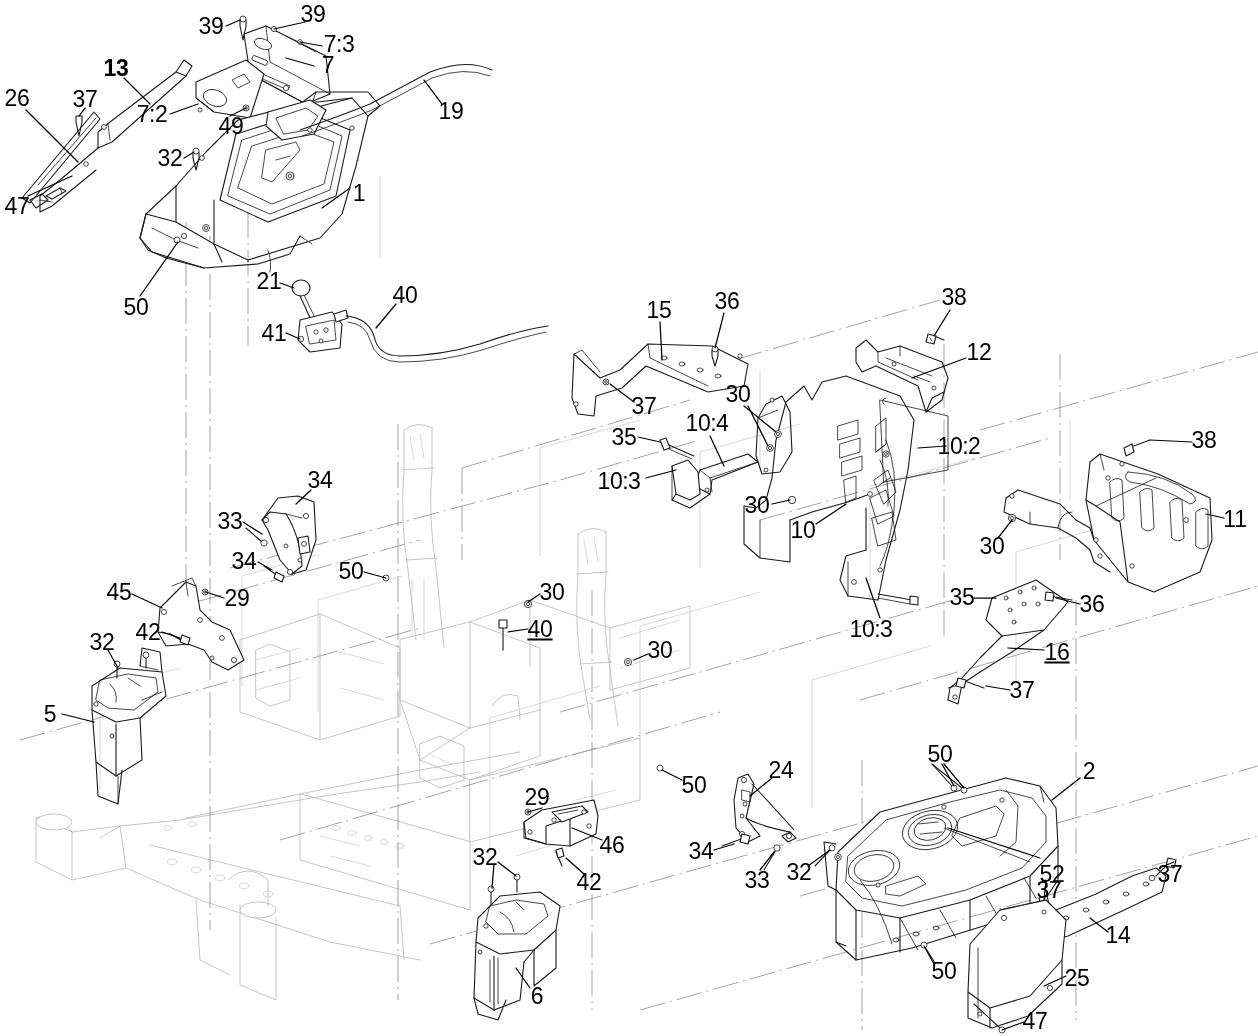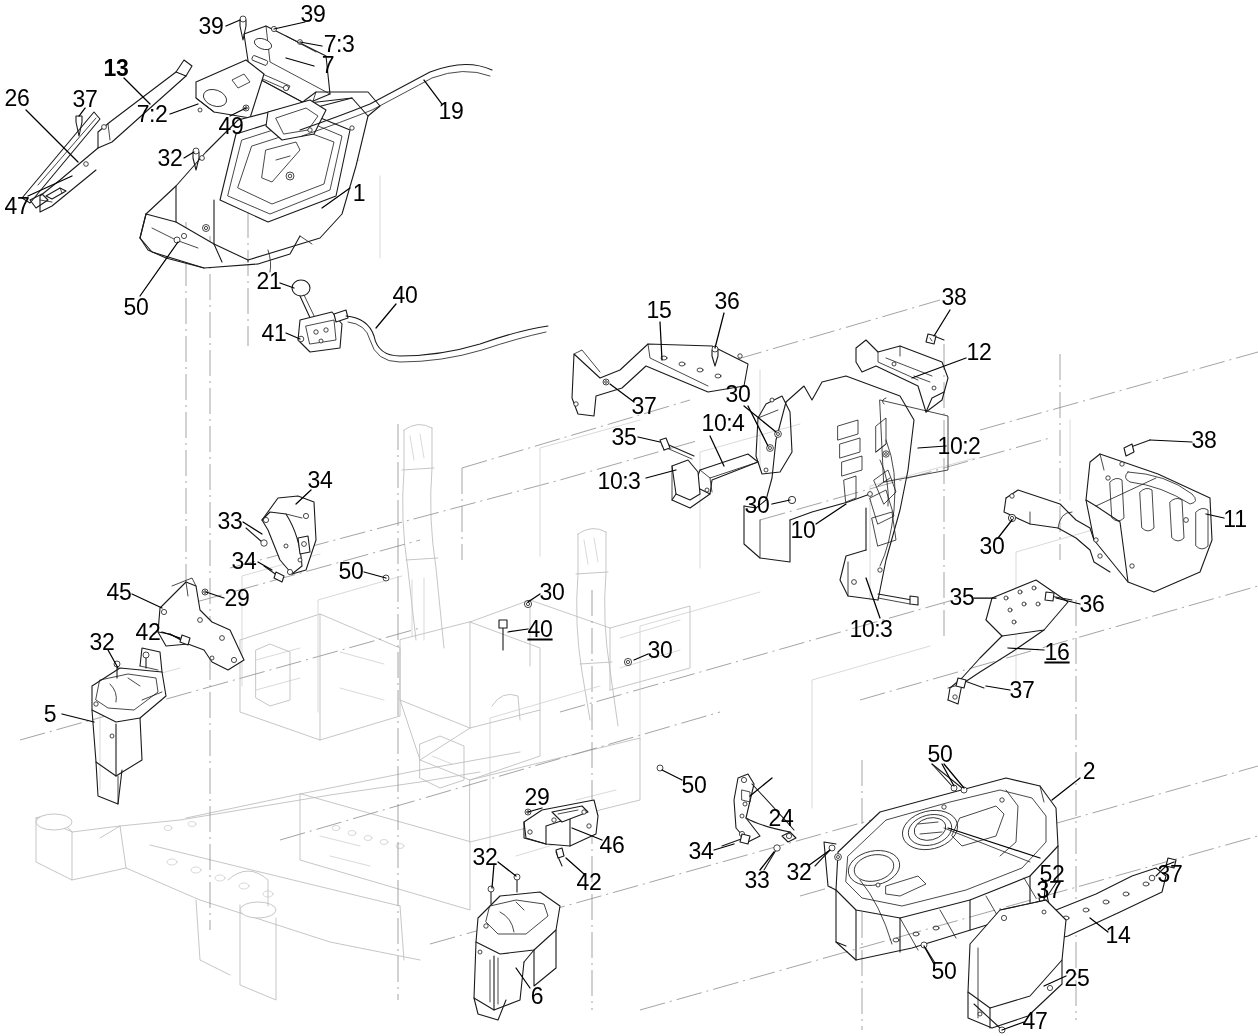--- a/index.html
+++ b/index.html
@@ -813,21 +813,21 @@
       <div class="callout" style="left: 136px; top: 307px;">50</div>
       <div class="callout" style="left: 269px; top: 281px;">21</div>
       <div class="callout" style="left: 405px; top: 295px;">40</div>
       <div class="callout" style="left: 274px; top: 333px;">41</div>
       <div class="callout" style="left: 659px; top: 310px;">15</div>
       <div class="callout" style="left: 727px; top: 301px;">36</div>
       <div class="callout" style="left: 954px; top: 297px;">38</div>
       <div class="callout" style="left: 979px; top: 352px;">12</div>
       <div class="callout" style="left: 644px; top: 406px;">37</div>
       <div class="callout" style="left: 738px; top: 394px;">30</div>
-      <div class="callout sub" style="left: 707px; top: 423px; margin-left: 16px;">10:4</div>
+      <div class="callout sub" style="left: 707px; top: 423px;">10:4</div>
       <div class="callout" style="left: 624px; top: 437px;">35</div>
       <div class="callout sub" style="left: 619px; top: 481px;">10:3</div>
       <div class="callout sub" style="left: 959px; top: 446px;">10:2</div>
       <div class="callout" style="left: 1204px; top: 440px;">38</div>
       <div class="callout" style="left: 757px; top: 505px;">30</div>
       <div class="callout" style="left: 803px; top: 530px;">10</div>
       <div class="callout" style="left: 1235px; top: 519px;">11</div>
       <div class="callout" style="left: 992px; top: 546px;">30</div>
       <div class="callout" style="left: 320px; top: 480px;">34</div>
       <div class="callout" style="left: 230px; top: 521px;">33</div>
@@ -840,21 +840,21 @@
       <div class="callout" style="left: 102px; top: 642px;">32</div>
       <div class="callout" style="left: 148px; top: 632px;">42</div>
       <div class="callout" style="left: 50px; top: 714px;">5</div>
       <div class="callout sub" style="left: 871px; top: 629px;">10:3</div>
       <div class="callout" style="left: 962px; top: 597px;">35</div>
       <div class="callout" style="left: 1092px; top: 604px;">36</div>
       <div class="callout" style="left: 1057px; top: 652px; text-decoration: underline;">16</div>
       <div class="callout" style="left: 1022px; top: 690px;">37</div>
       <div class="callout" style="left: 660px; top: 650px;">30</div>
       <div class="callout" style="left: 694px; top: 785px;">50</div>
-      <div class="callout" style="left: 781px; top: 770px; margin-top: 48px;">24</div>
+      <div class="callout" style="left: 781px; top: 770px;">24</div>
       <div class="callout" style="left: 537px; top: 797px;">29</div>
       <div class="callout" style="left: 612px; top: 845px;">46</div>
       <div class="callout" style="left: 701px; top: 851px;">34</div>
       <div class="callout" style="left: 757px; top: 880px;">33</div>
       <div class="callout" style="left: 799px; top: 872px;">32</div>
       <div class="callout" style="left: 589px; top: 882px;">42</div>
       <div class="callout" style="left: 485px; top: 857px;">32</div>
       <div class="callout" style="left: 537px; top: 996px;">6</div>
       <div class="callout" style="left: 940px; top: 754px;">50</div>
       <div class="callout" style="left: 1089px; top: 771px;">2</div>

